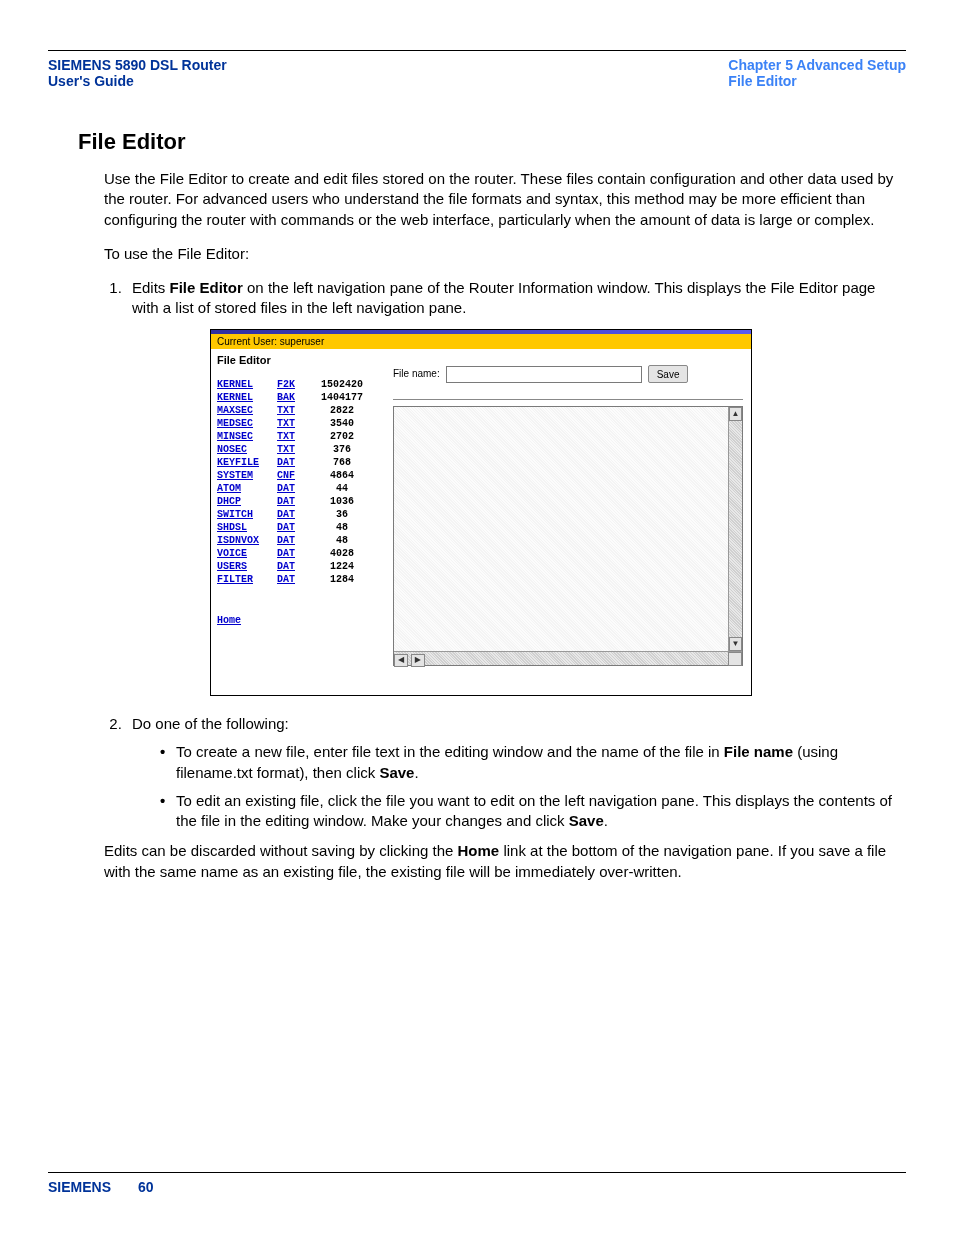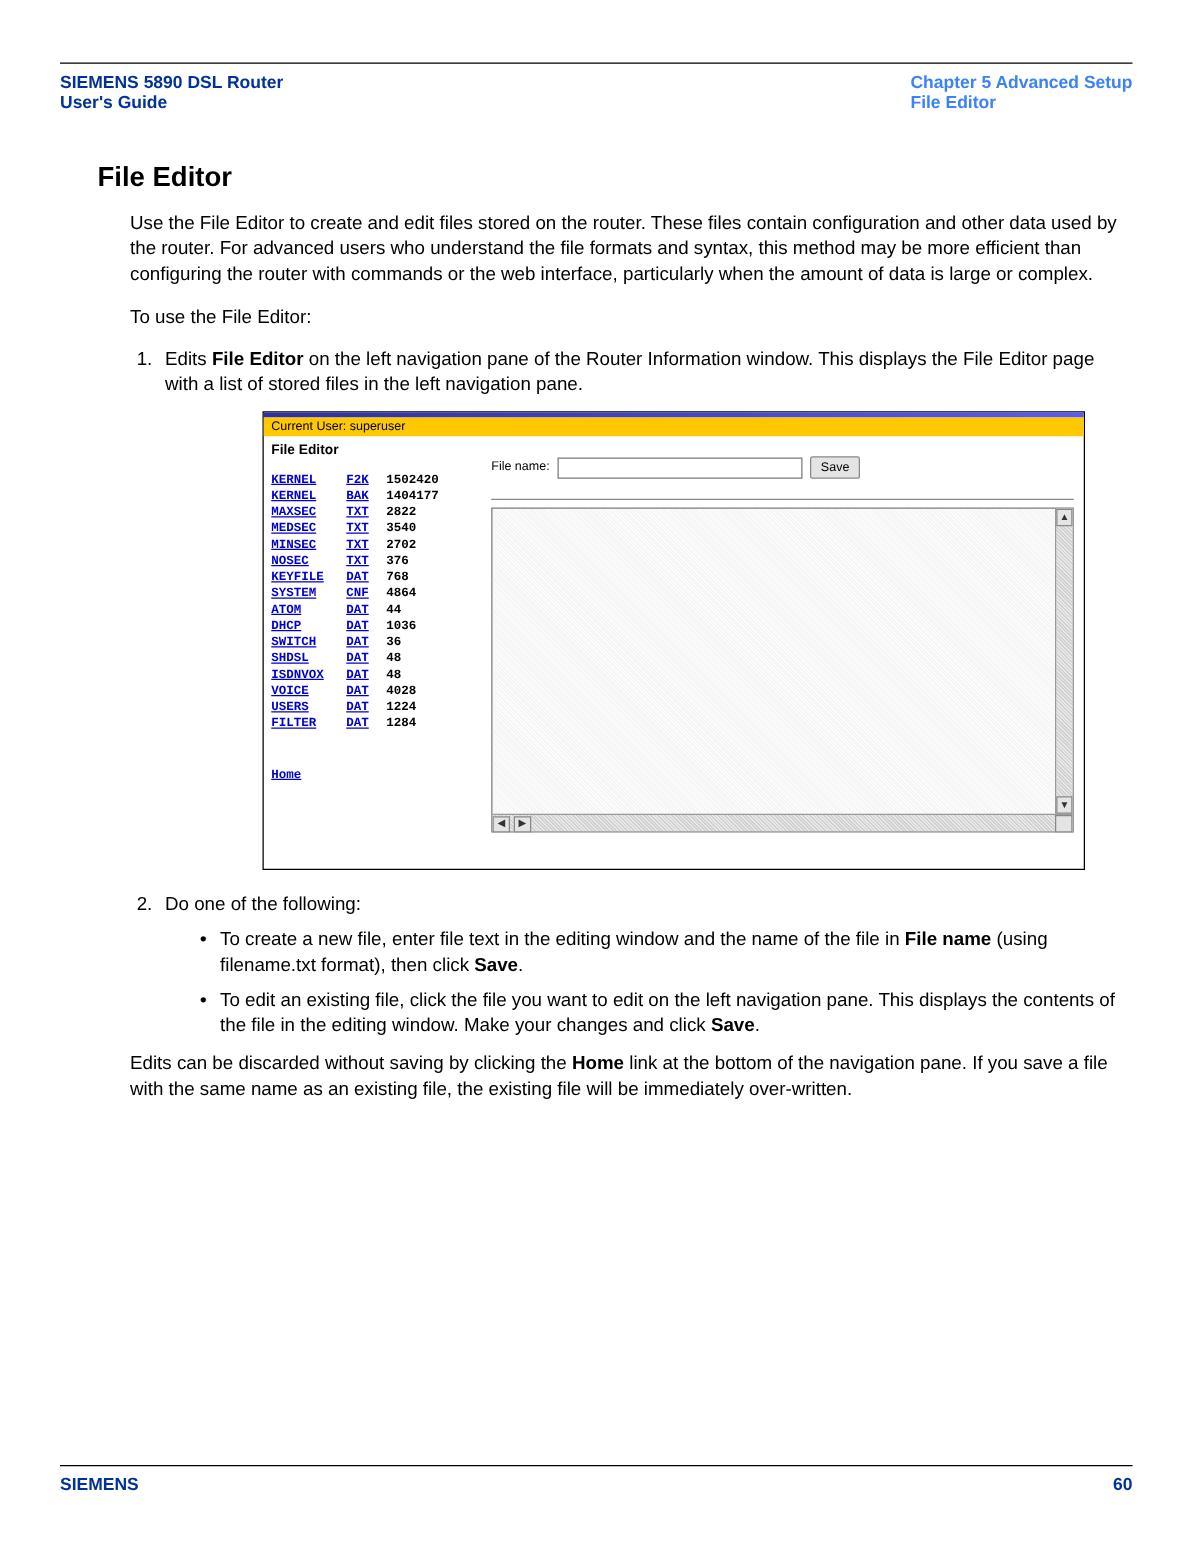--- a/index.html
+++ b/index.html
@@ -65,21 +65,21 @@
     left: 0;
     font-weight: bold;
   }
   b { font-weight: bold; }
 
   
   .shot-wrap {
     margin: 10px 0 18px 78px;
   }
   .shot {
-    width: 658px;
+    width: 542px;
     border: 1px solid #000;
     background: #fff;
     font-family: Tahoma, Arial, sans-serif;
     font-size: 10px;
   }
   .shot-topbar {
     height: 4px;
     background: linear-gradient(90deg, #3030a0 0%, #4040c0 40%, #5a5af0 100%);
   }
   .shot-userbar {
@@ -117,21 +117,21 @@
   }
   .file-row .fx {
     color: #0000cc;
     text-decoration: underline;
     width: 32px;
     text-align: left;
     white-space: pre;
   }
   .file-row .fs {
     flex: 1;
-    text-align: left;
+    text-align: center;
     color: #000;
     padding-right: 4px;
     white-space: pre;
   }
   .home-link {
     margin-top: 28px;
     color: #0000cc;
     text-decoration: underline;
     font-family: "Courier New", monospace;
     font-size: 10px;
@@ -223,24 +223,25 @@
     background:#e4e4e4; border:1px solid #888;
   }
 
   
   .footer {
     margin-top: auto;
   }
   .ftr-line { border-top: 1px solid #000; margin-bottom: 6px; }
   .ftr-row {
     display: flex;
-    justify-content: space-between;
+    justify-content: flex-start;
     font-weight: bold;
     font-size: 14px;
     color: #003399;
+    gap: 27px;
   }
 </style>
 </head>
 <body>
 
 <div class="page">
 
   <div class="hdr-line"></div>
   <div class="hdr">
     <div class="hdr-left">

